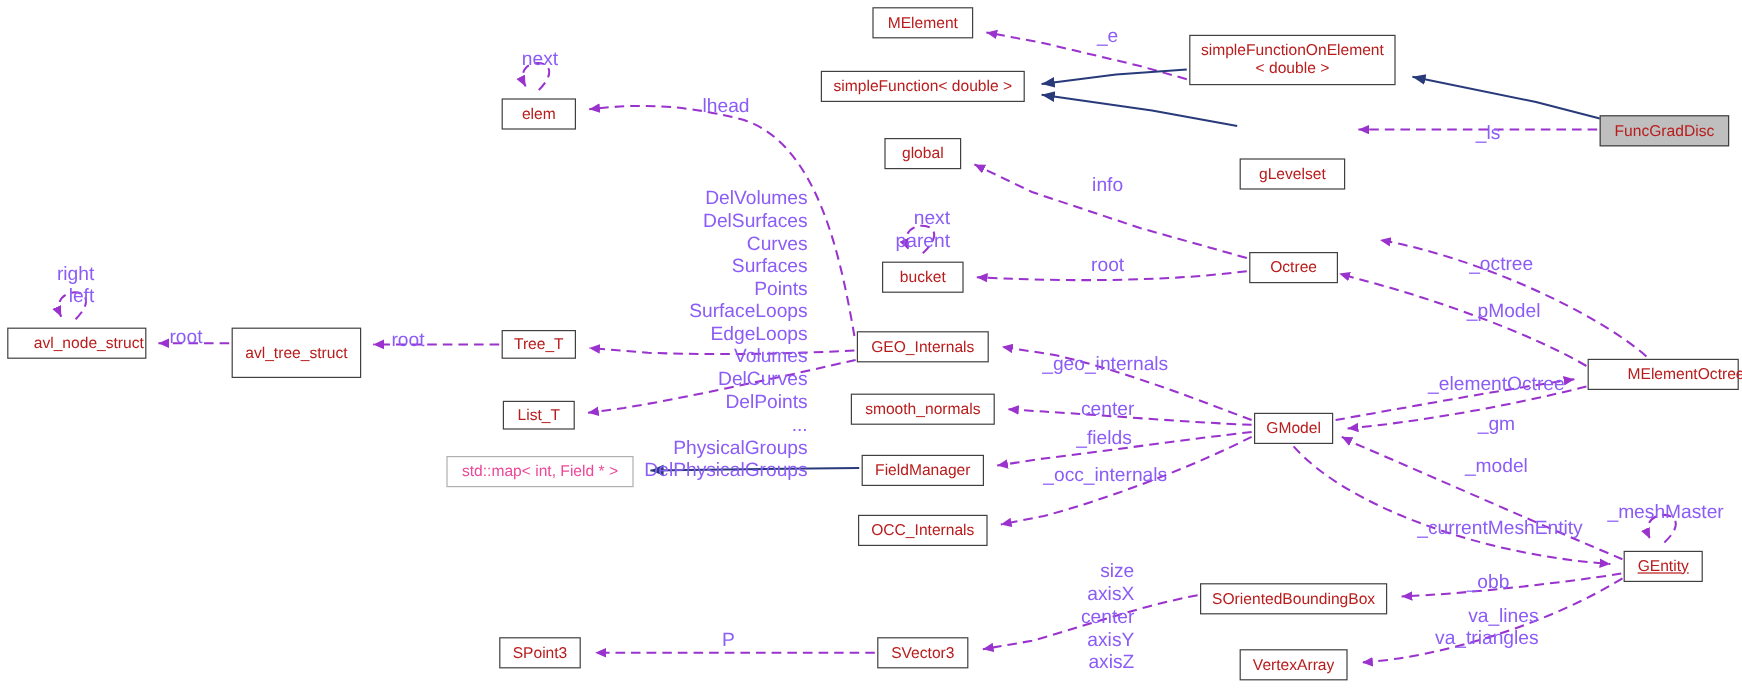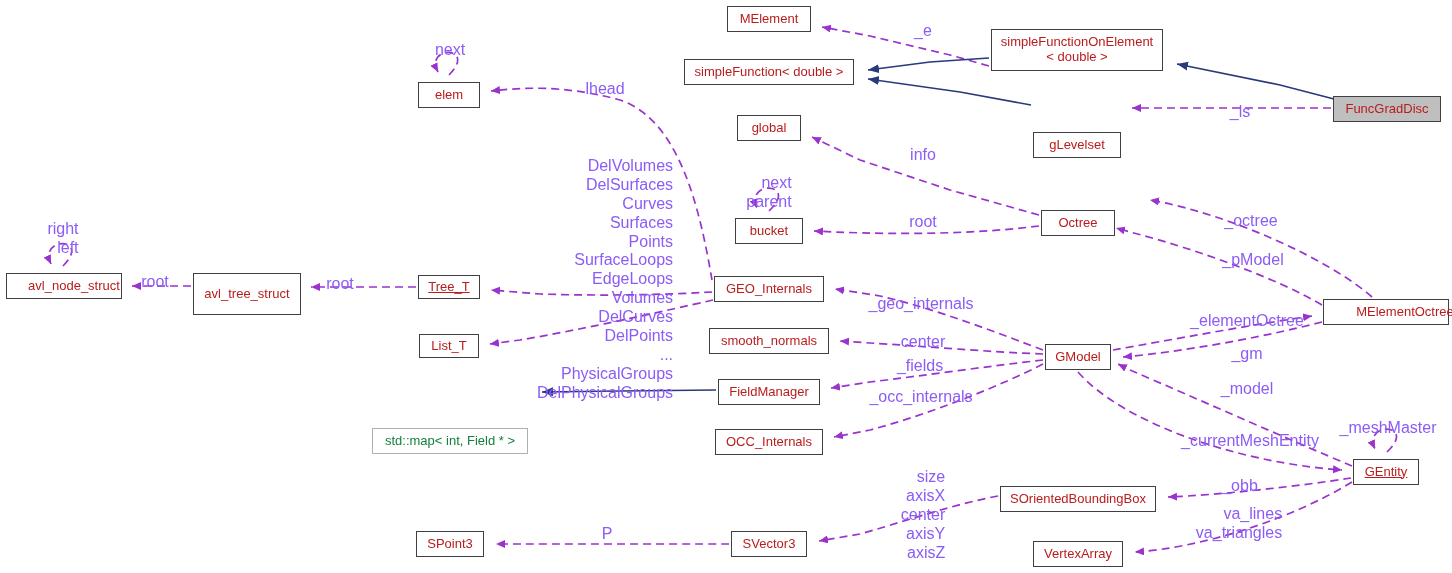--- a/index.html
+++ b/index.html
@@ -36,22 +36,21 @@
     justify-content: center;
     text-align: center;
     white-space: pre;
     z-index: 5;
   }
   .node.highlight {
     background: #bfbfbf;
   }
   .node.faint {
     border-color: #b0b0b0;
-    color: #15803d;
-    margin-top: 48px;
+    color: #ec4899;
   }
   .edge-label {
     position: absolute;
     font-size: 16px;
     color: #8b5cf6;
     line-height: 1.18;
     text-align: right;
     white-space: pre;
     z-index: 4;
     transform: translateX(-50%);
@@ -148,21 +147,21 @@
       <div class="node" style="left: 684px; top: 59px; width: 170px; height: 26px;">simpleFunction&lt; double &gt;</div>
       <div class="node" style="left: 1033px; top: 96px; width: 88px; height: 26px; margin-top: 36px;">gLevelset</div>
       <div class="node highlight" style="left: 1333px; top: 96px; width: 108px; height: 26px;">FuncGradDisc</div>
       <div class="node" style="left: 418px; top: 82px; width: 62px; height: 26px;">elem</div>
       <div class="node" style="left: 737px; top: 115px; width: 64px; height: 26px;">global</div>
       <div class="node" style="left: 735px; top: 218px; width: 68px; height: 26px;">bucket</div>
       <div class="node" style="left: 1041px; top: 210px; width: 74px; height: 26px;">Octree</div>
       <div class="node" style="left: 1323px; top: 299px; width: 126px; height: 26px; padding-left: 38px;">MElementOctree</div>
       <div class="node" style="left: 6px; top: 273px; width: 116px; height: 26px; padding-left: 20px;">avl_node_struct</div>
       <div class="node" style="left: 193px; top: 273px; width: 108px; height: 42px;">avl_tree_struct</div>
-      <div class="node" style="left: 418px; top: 275px; width: 62px; height: 24px; text-decoration: underline;">Tree_T</div>
+      <div class="node" style="left: 418px; top: 275px; width: 62px; height: 24px;">Tree_T</div>
       <div class="node" style="left: 714px; top: 276px; width: 110px; height: 26px;">GEO_Internals</div>
       <div class="node" style="left: 419px; top: 334px; width: 60px; height: 24px;">List_T</div>
       <div class="node" style="left: 709px; top: 328px; width: 120px; height: 26px;">smooth_normals</div>
       <div class="node" style="left: 1045px; top: 344px; width: 66px; height: 26px;">GModel</div>
       <div class="node faint" style="left: 372px; top: 380px; width: 156px; height: 26px;">std::map&lt; int, Field * &gt;</div>
       <div class="node" style="left: 718px; top: 379px; width: 102px; height: 26px;">FieldManager</div>
       <div class="node" style="left: 715px; top: 429px; width: 108px; height: 26px;">OCC_Internals</div>
       <div class="node" style="left: 1353px; top: 459px; width: 66px; height: 26px; text-decoration: underline;">GEntity</div>
       <div class="node" style="left: 1000px; top: 486px; width: 156px; height: 26px;">SOrientedBoundingBox</div>
       <div class="node" style="left: 416px; top: 531px; width: 68px; height: 26px;">SPoint3</div>

